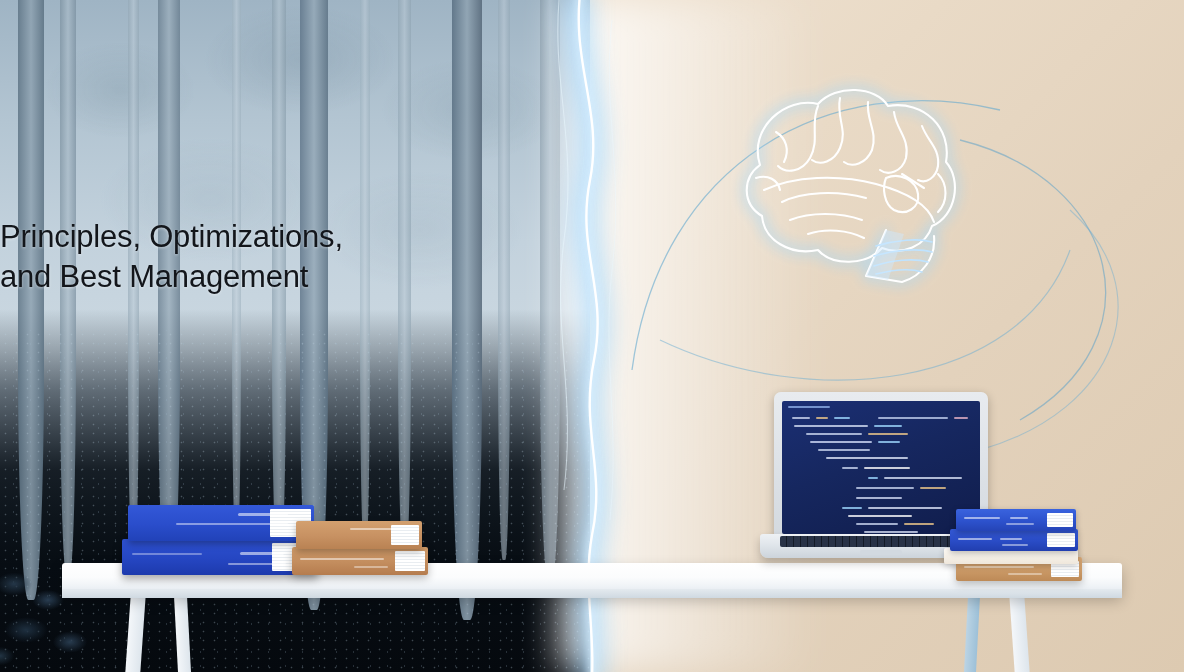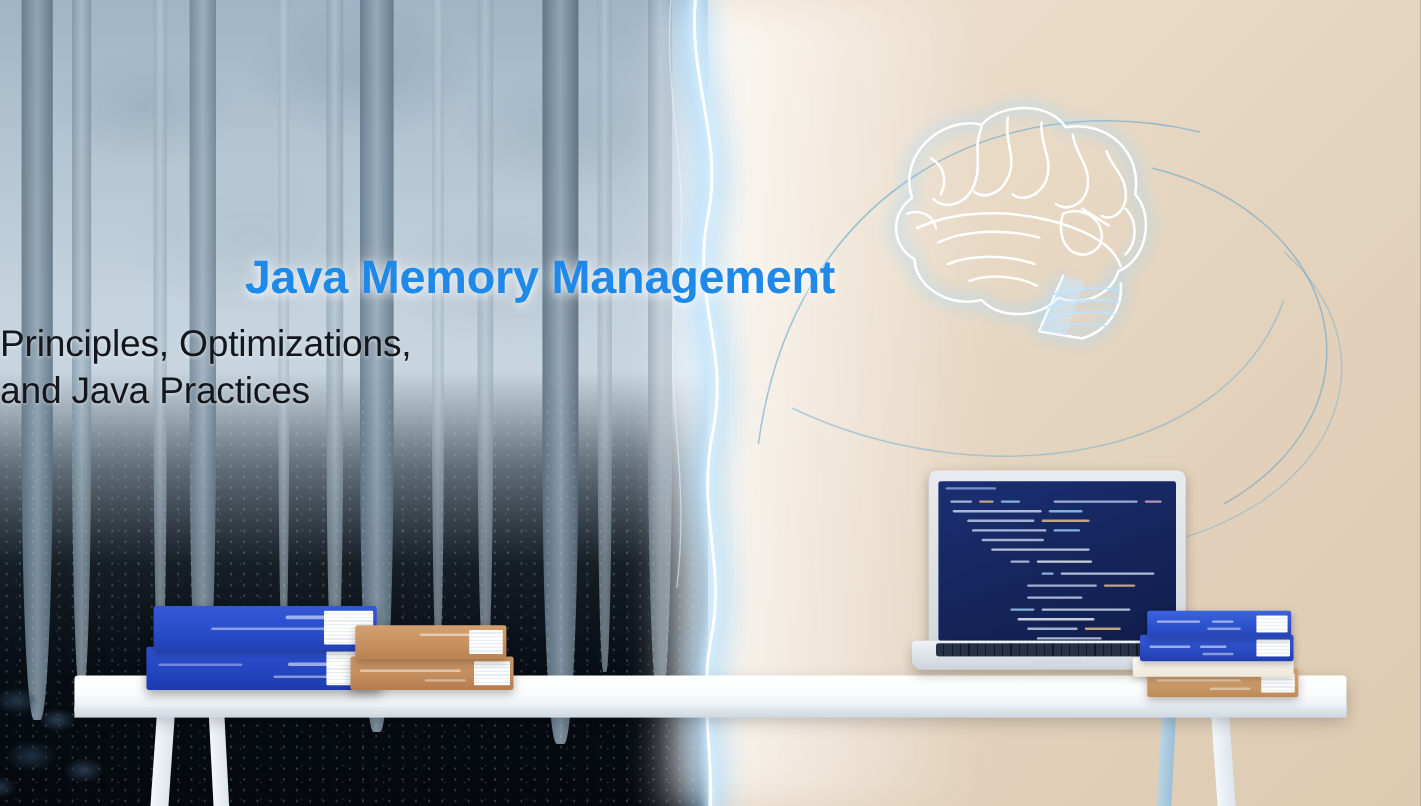--- a/index.html
+++ b/index.html
@@ -365,20 +365,19 @@
     <div class="tline" style="left:52px;top:15px;width:26px;"></div>
   </div>
   <div class="book" id="bookR-blue-top">
     <div class="pages"></div>
     <div class="line" style="left:8px;top:8px;width:36px;"></div>
     <div class="line" style="left:54px;top:8px;width:18px;"></div>
     <div class="tline" style="left:50px;top:14px;width:28px;"></div>
   </div>
 
   <div class="titles">
-    <div class="t-line t-main">Java Memory Management</div>
     <div class="t-line t-sub">
       <span class="l1">Principles, Optimizations,</span>
-      <span class="l2">and Java Practices</span>
+      <span class="l2">and Best Management</span>
     </div>
   </div>
 
 </div>
 
 </body></html>

